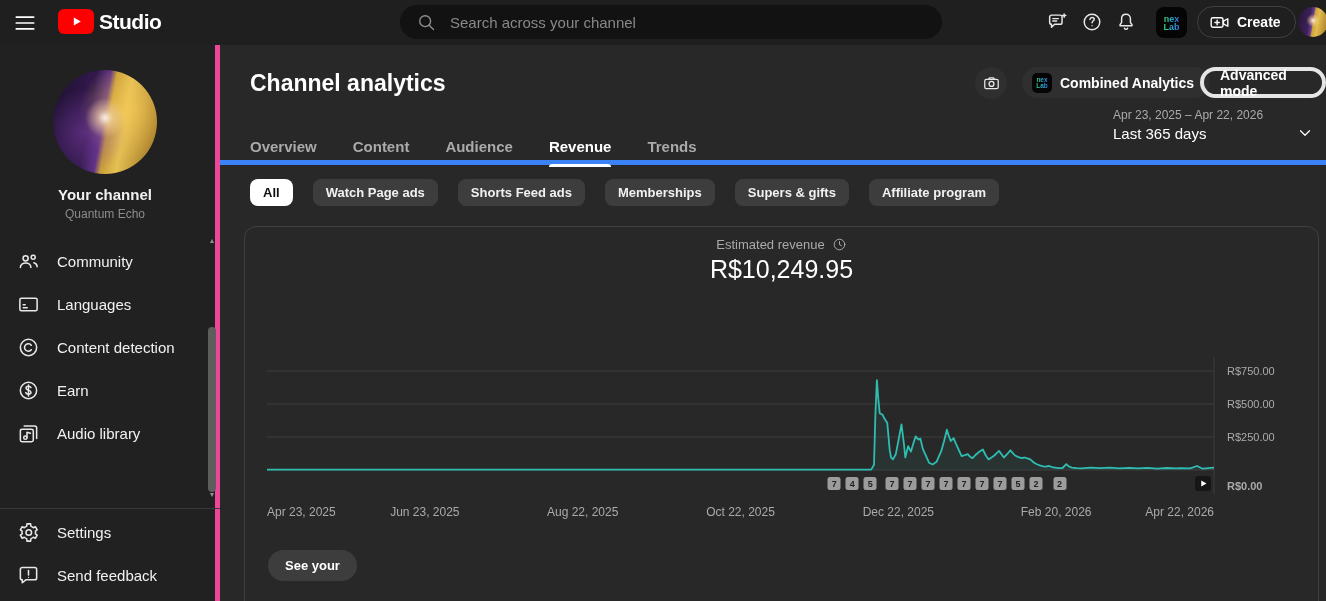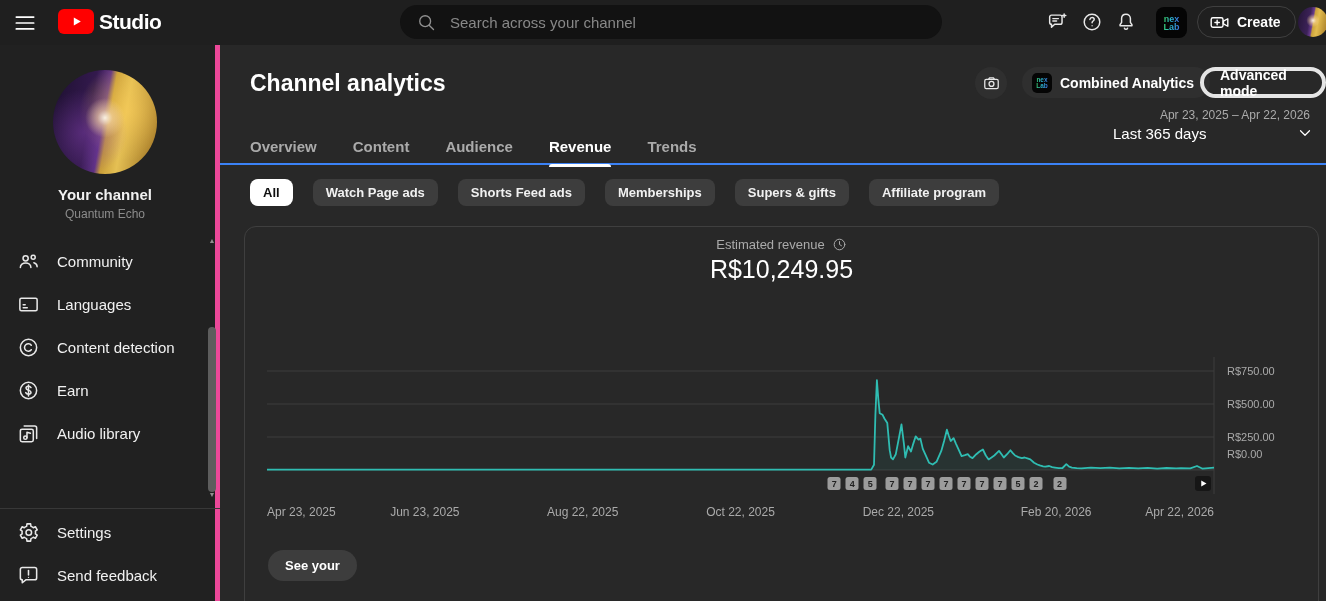--- a/index.html
+++ b/index.html
@@ -42,35 +42,35 @@
   .side-item .lbl { margin-left:17px; font-size:15px; color:#f1f1f1; }
   .side-divider { position:absolute; top:463px; left:0; width:220px; border-top:1px solid #383838; }
   .side-footer { position:absolute; top:466px; left:0; width:210px; }
   .scroll-thumb { position:absolute; left:208px; top:282px; width:8px; height:165px; border-radius:4px; background:#5d5d5d; cursor:pointer; }
   .scroll-arrow { position:absolute; left:207px; width:10px; font-size:7px; color:#8f8f8f; text-align:center; cursor:pointer; }
   .scroll-arrow.up { top:192px; } .scroll-arrow.down { top:446px; }
 
   
   .main { position:absolute; top:45px; left:220px; width:1106px; height:556px; background:#282828; }
   .page-title { position:absolute; left:30px; top:25px; font-size:23px; font-weight:bold; color:#fff; }
-  .tabs-row { position:absolute; left:0; top:84px; width:1106px; height:36px; border-bottom:2px solid #3b82f6; }
+  .tabs-row { position:absolute; left:0; top:84px; width:1106px; height:36px; border-bottom:5px solid #3b82f6; }
   .tabs { display:flex; gap:36px; margin-left:30px; }
   .tab { position:relative; font-size:15px; color:#aaa; padding:9px 0 12px 0; cursor:pointer; font-weight:bold; }
   .tab.active { color:#fff; }
   .tab.active::after { content:''; position:absolute; left:0; right:0; bottom:0; height:3px; background:#fff; border-radius:3px 3px 0 0; }
 
   .cam-btn { position:absolute; left:755px; top:22px; width:32px; height:32px; border-radius:50%; background:#2f2f2f; display:flex; align-items:center; justify-content:center; color:#e8e8e8; cursor:pointer; }
   .cam-btn .icon { width:19px; height:19px; }
   .combined-btn { position:absolute; left:802px; top:22px; height:31px; padding:0 16px 0 10px; border-radius:16px; background:#2f2f2f; display:flex; align-items:center; gap:8px; font-size:14px; font-weight:bold; color:#fff; cursor:pointer; }
   .combined-btn .mini-badge { width:20px; height:20px; background:#050505; border-radius:5px; display:flex; flex-direction:column; align-items:center; justify-content:center; line-height:6px; }
   .combined-btn .mini-badge span { font-size:6.5px; font-weight:bold; background:linear-gradient(100deg,#3bd463,#2bb7d9,#3f6ae0); -webkit-background-clip:text; background-clip:text; color:transparent; }
   .advanced-btn { position:absolute; left:980px; top:22px; height:31px; padding:0 16px; border:4px solid #e5e5e5; border-radius:16px; display:flex; align-items:center; font-size:14px; font-weight:bold; color:#fff; cursor:pointer; }
 
   .date-picker { position:absolute; left:880px; top:63px; width:210px; cursor:pointer; }
-  .date-range { font-size:12px; color:#aaa; text-align:right; margin-left:13px; }
+  .date-range { font-size:12px; color:#aaa; text-align:left; margin-left:13px; }
   .date-preset { font-size:15px; color:#fff; margin-top:3px; margin-left:13px; }
   .date-chevron { position:absolute; right:-4px; top:16px; width:18px; height:18px; color:#fff; }
 
   .chips-row { position:absolute; left:30px; top:134px; display:flex; gap:20px; }
   .chip { height:27px; padding:0 13px; border-radius:8px; background:#3d3d3d; color:#f1f1f1; font-size:13px; font-weight:bold; display:flex; align-items:center; cursor:pointer; white-space:nowrap; }
   .chip.active { background:#fff; color:#0f0f0f; }
 
   
   .card { position:absolute; left:24px; top:181px; width:1075px; height:410px; border:1px solid #3f3f3f; border-radius:12px; }
   .metric-head { position:absolute; top:10px; left:0; width:100%; display:flex; justify-content:center; gap:7px; }
@@ -269,21 +269,21 @@
         <line x1="0" y1="80" x2="947" y2="80" stroke="#3c3c3c" stroke-width="1"></line>
         <line x1="0" y1="113" x2="947" y2="113" stroke="#3c3c3c" stroke-width="1"></line>
         <line x1="947" y1="0" x2="947" y2="137" stroke="#3c3c3c" stroke-width="1"></line>
         <path d="M0.0,112.7 L284.1,112.7 L587.1,112.7 L604.2,112.6 L607.0,107.7 L608.4,57.6 L609.9,23.2 L611.3,41.7 L612.7,56.2 L615.6,57.8 L617.4,61.5 L620.3,66.1 L622.7,93.2 L624.1,100.5 L626.0,102.4 L628.8,97.2 L631.6,82.6 L634.5,67.5 L636.9,86.6 L638.3,100.5 L641.1,89.2 L644.0,94.5 L646.3,86.6 L648.7,79.3 L651.5,82.6 L653.4,81.6 L655.8,91.9 L658.2,97.2 L662.0,105.7 L665.7,107.5 L669.5,104.8 L674.3,93.9 L677.1,84.0 L679.9,72.7 L681.8,78.7 L683.7,84.0 L686.6,81.1 L688.9,86.6 L691.3,91.9 L694.6,99.1 L697.9,98.2 L700.8,97.2 L703.1,99.8 L705.5,101.1 L709.3,97.2 L712.6,94.5 L715.9,92.5 L718.8,98.5 L721.6,102.4 L724.5,100.5 L727.3,98.5 L729.7,96.1 L732.0,93.9 L734.9,97.8 L736.8,100.5 L740.1,97.2 L743.4,93.2 L745.8,96.1 L748.1,98.5 L751.4,100.1 L754.8,101.1 L757.6,100.5 L760.4,101.4 L763.3,102.4 L767.1,105.7 L770.4,107.5 L772.8,108.4 L776.1,109.3 L778.4,109.7 L782.2,109.0 L785.1,110.1 L787.9,110.6 L791.7,111.2 L795.5,111.0 L799.3,107.1 L802.1,109.7 L804.9,110.6 L809.7,111.2 L814.4,111.4 L823.9,110.6 L833.4,111.2 L842.8,110.6 L852.3,111.4 L861.8,110.9 L871.2,111.4 L880.7,110.9 L890.2,111.7 L899.6,111.0 L909.1,111.4 L913.9,111.2 L923.3,111.4 L930.0,109.0 L935.6,111.7 L941.3,111.2 L947.0,110.6 L947,113 L0,113 Z" fill="rgba(47,189,178,0.08)" stroke="none"></path>
         <path d="M0.0,112.7 L284.1,112.7 L587.1,112.7 L604.2,112.6 L607.0,107.7 L608.4,57.6 L609.9,23.2 L611.3,41.7 L612.7,56.2 L615.6,57.8 L617.4,61.5 L620.3,66.1 L622.7,93.2 L624.1,100.5 L626.0,102.4 L628.8,97.2 L631.6,82.6 L634.5,67.5 L636.9,86.6 L638.3,100.5 L641.1,89.2 L644.0,94.5 L646.3,86.6 L648.7,79.3 L651.5,82.6 L653.4,81.6 L655.8,91.9 L658.2,97.2 L662.0,105.7 L665.7,107.5 L669.5,104.8 L674.3,93.9 L677.1,84.0 L679.9,72.7 L681.8,78.7 L683.7,84.0 L686.6,81.1 L688.9,86.6 L691.3,91.9 L694.6,99.1 L697.9,98.2 L700.8,97.2 L703.1,99.8 L705.5,101.1 L709.3,97.2 L712.6,94.5 L715.9,92.5 L718.8,98.5 L721.6,102.4 L724.5,100.5 L727.3,98.5 L729.7,96.1 L732.0,93.9 L734.9,97.8 L736.8,100.5 L740.1,97.2 L743.4,93.2 L745.8,96.1 L748.1,98.5 L751.4,100.1 L754.8,101.1 L757.6,100.5 L760.4,101.4 L763.3,102.4 L767.1,105.7 L770.4,107.5 L772.8,108.4 L776.1,109.3 L778.4,109.7 L782.2,109.0 L785.1,110.1 L787.9,110.6 L791.7,111.2 L795.5,111.0 L799.3,107.1 L802.1,109.7 L804.9,110.6 L809.7,111.2 L814.4,111.4 L823.9,110.6 L833.4,111.2 L842.8,110.6 L852.3,111.4 L861.8,110.9 L871.2,111.4 L880.7,110.9 L890.2,111.7 L899.6,111.0 L909.1,111.4 L913.9,111.2 L923.3,111.4 L930.0,109.0 L935.6,111.7 L941.3,111.2 L947.0,110.6" fill="none" stroke="#2fbdb2" stroke-width="1.8" stroke-linejoin="round"></path>
       </svg>
     <div id="ylabels">
         <div class="ylab" style="top: 144px;">R$750.00</div>
         <div class="ylab" style="top: 177px;">R$500.00</div>
         <div class="ylab" style="top: 210px;">R$250.00</div>
-        <div class="ylab" style="top: 227px;">R$0.00</div>
+        <div class="ylab" style="top: 259px; font-weight: bold;">R$0.00</div>
       </div>
     <div id="xlabels">
         <div class="xlab" style="left: 22px; transform: none;">Apr 23, 2025</div>
         <div class="xlab" style="left: 179.833px; transform: translateX(-50%);">Jun 23, 2025</div>
         <div class="xlab" style="left: 337.667px; transform: translateX(-50%);">Aug 22, 2025</div>
         <div class="xlab" style="left: 495.5px; transform: translateX(-50%);">Oct 22, 2025</div>
         <div class="xlab" style="left: 653.333px; transform: translateX(-50%);">Dec 22, 2025</div>
         <div class="xlab" style="left: 811.167px; transform: translateX(-50%);">Feb 20, 2026</div>
         <div class="xlab" style="left: 969px; transform: translateX(-100%);">Apr 22, 2026</div>
       </div>

